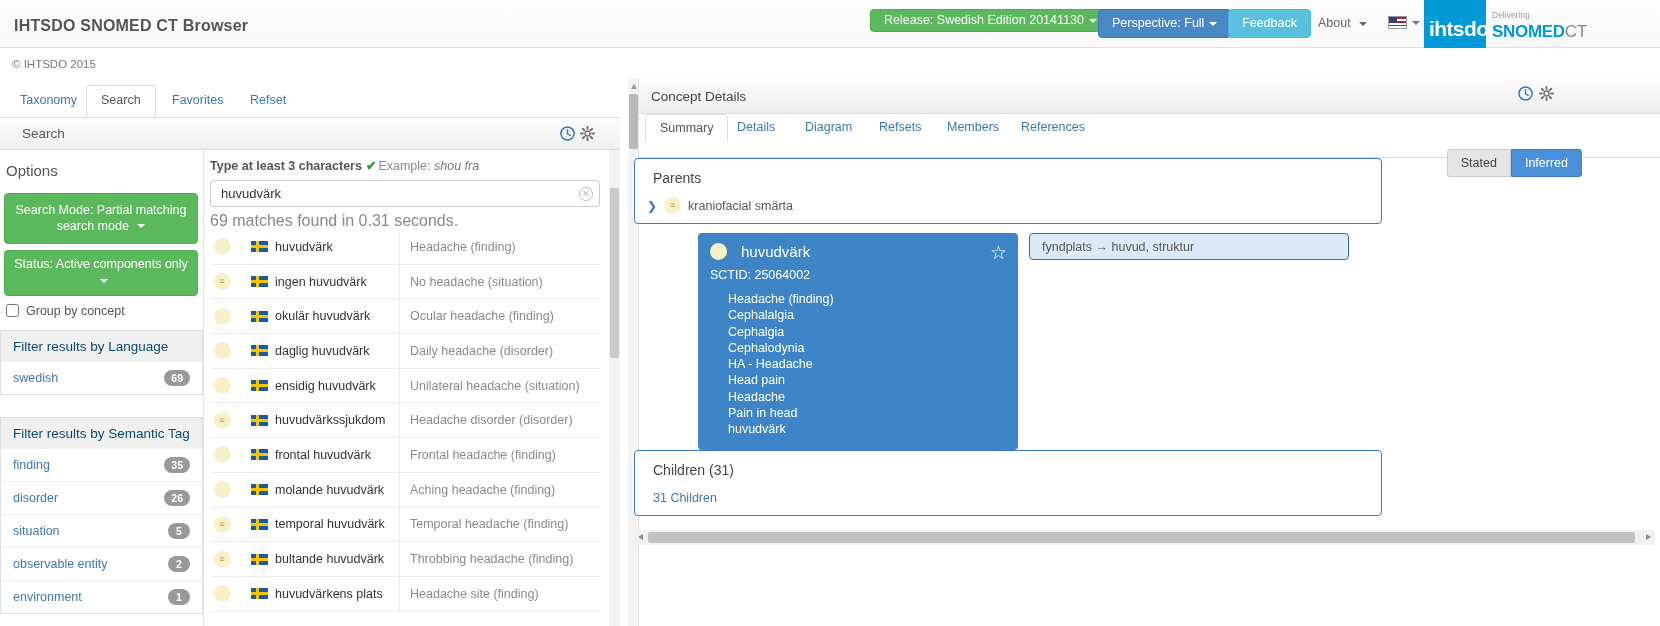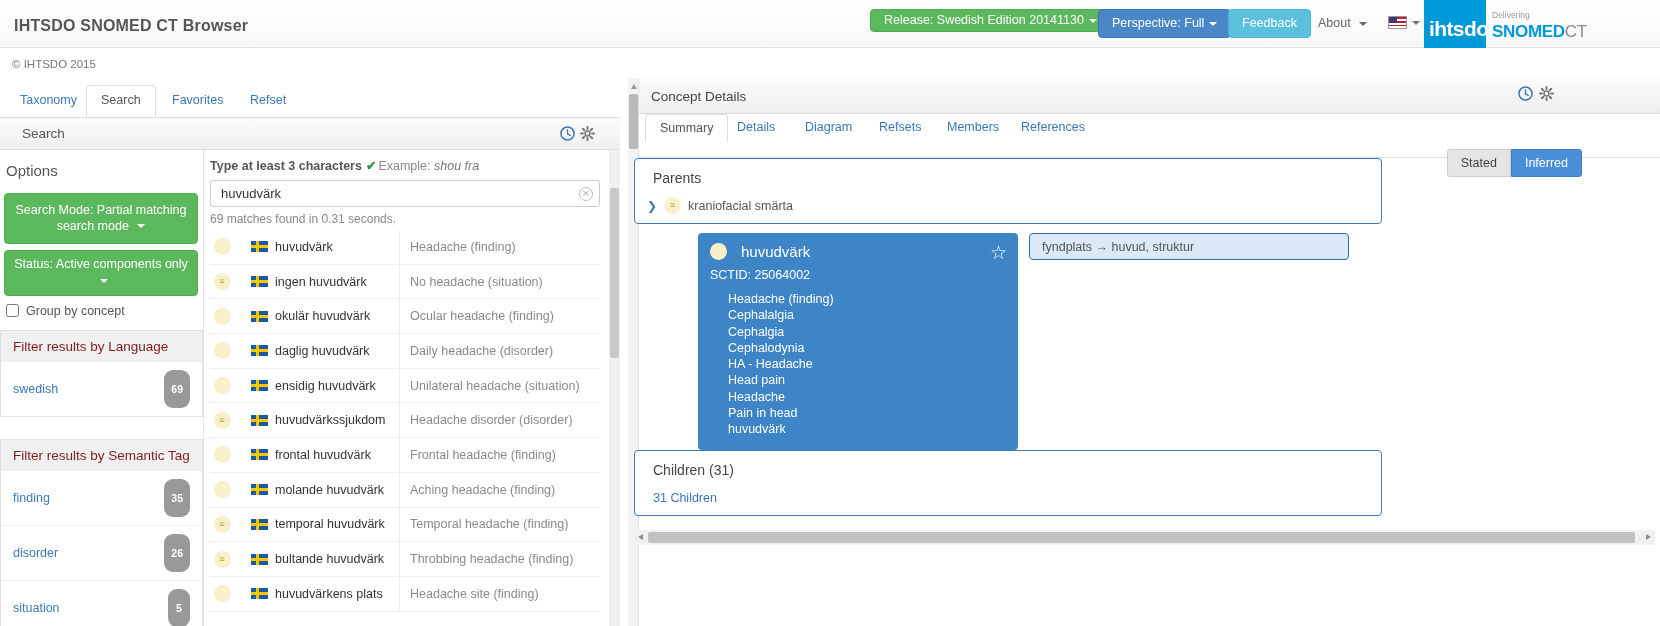--- a/index.html
+++ b/index.html
@@ -62,43 +62,43 @@
             background:#fff; border-right:1px solid #e5e5e5; overflow:hidden; }
   .opt-title { margin:12px 0 0 6px; font-size:15px; color:#555; }
   .opt-btn { display:block; margin:14px 6px 0 4px; width:194px; border-radius:4px;
              background:#5cb85c; border:1px solid #4cae4c; color:#fff; font-size:12.5px;
              text-align:center; padding:9px 6px; cursor:pointer; line-height:1.25; }
   .opt-btn.s2 { margin-top:6px; padding:6px; }
   .groupby { margin:8px 0 0 6px; font-size:12.5px; color:#555; display:flex; align-items:center; }
   .groupby input { margin:0 7px 0 0; }
 
   .filter-head { margin:12px 0 0 0; background:#f0f0f0; border:1px solid #e0e0e0;
-                 border-bottom:none; padding:8px 12px; font-size:13.5px; color:#7f1d1d; }
+                 border-bottom:none; padding:8px 12px; font-size:13.5px; color:#0c4a6e; }
   .filter-list { border:1px solid #e0e0e0; border-top:none; background:#fff; }
   .filter-row { display:flex; align-items:center; justify-content:space-between;
                 padding:8px 12px; border-top:1px solid #eee; font-size:12.5px;
                 color:#3c78b4; cursor:pointer; }
   .filter-row:first-child { border-top:none; }
   .badge { background:#999; color:#fff; border-radius:9px; font-size:10.5px;
-           padding:13px 7px; min-width:22px; text-align:center; font-weight:bold; }
+           padding:2px 7px; min-width:22px; text-align:center; font-weight:bold; }
   .filter-gap { height:10px; }
 
   .resultcol { position:absolute; left:204px; top:72px; width:405px; height:476px; background:#fff; }
   .typehint { position:absolute; left:6px; top:8px; font-size:12.5px; color:#555; font-weight:bold; }
   .typehint .chk { color:#2a9d2a; font-weight:bold; margin:0 2px 0 4px; }
   .typehint .ex { color:#888; font-weight:normal; }
   .typehint .exv { color:#777; font-style:italic; font-weight:normal; }
   .searchbox { position:absolute; left:6px; top:30px; width:390px; height:27px;
                border:1px solid #ccc; border-radius:3px; background:#fff; }
   .searchbox input { border:0; outline:0; width:355px; height:25px; margin:0 0 0 8px;
                      font-size:13px; font-family:"Liberation Sans", sans-serif; color:#333; background:transparent; }
   .clear-x { position:absolute; right:6px; top:6px; width:14px; height:14px; border-radius:50%;
              border:1px solid #bbb; color:#bbb; font-size:10px; line-height:12px;
              text-align:center; cursor:pointer; }
-  .matchinfo { position:absolute; left:6px; top:62px; font-size:12px; color:#888; }
+  .matchinfo { position:absolute; left:6px; top:62px; font-size:16px; color:#888; }
 
   .results { position:absolute; left:6px; top:80px; width:390px; height:396px; overflow:hidden; }
   .res-row { display:flex; align-items:center; height:34.7px; border-bottom:1px solid #eee; cursor:pointer; }
   .res-ico { width:24px; display:flex; justify-content:center; }
   .dot { width:17px; height:17px; border-radius:50%; background:#f7f0c8;
          display:flex; align-items:center; justify-content:center;
          font-size:9px; color:#b8a43a; line-height:1; }
   .seflag { width:17px; height:11px; position:relative; margin:0 7px 0 17px; flex:none; background:#1b5aa0; }
   .seflag:before { content:""; position:absolute; left:5px; top:0; width:3px; height:11px; background:#f6c600; }
   .seflag:after  { content:""; position:absolute; left:0; top:4px; width:17px; height:3px; background:#f6c600; }

